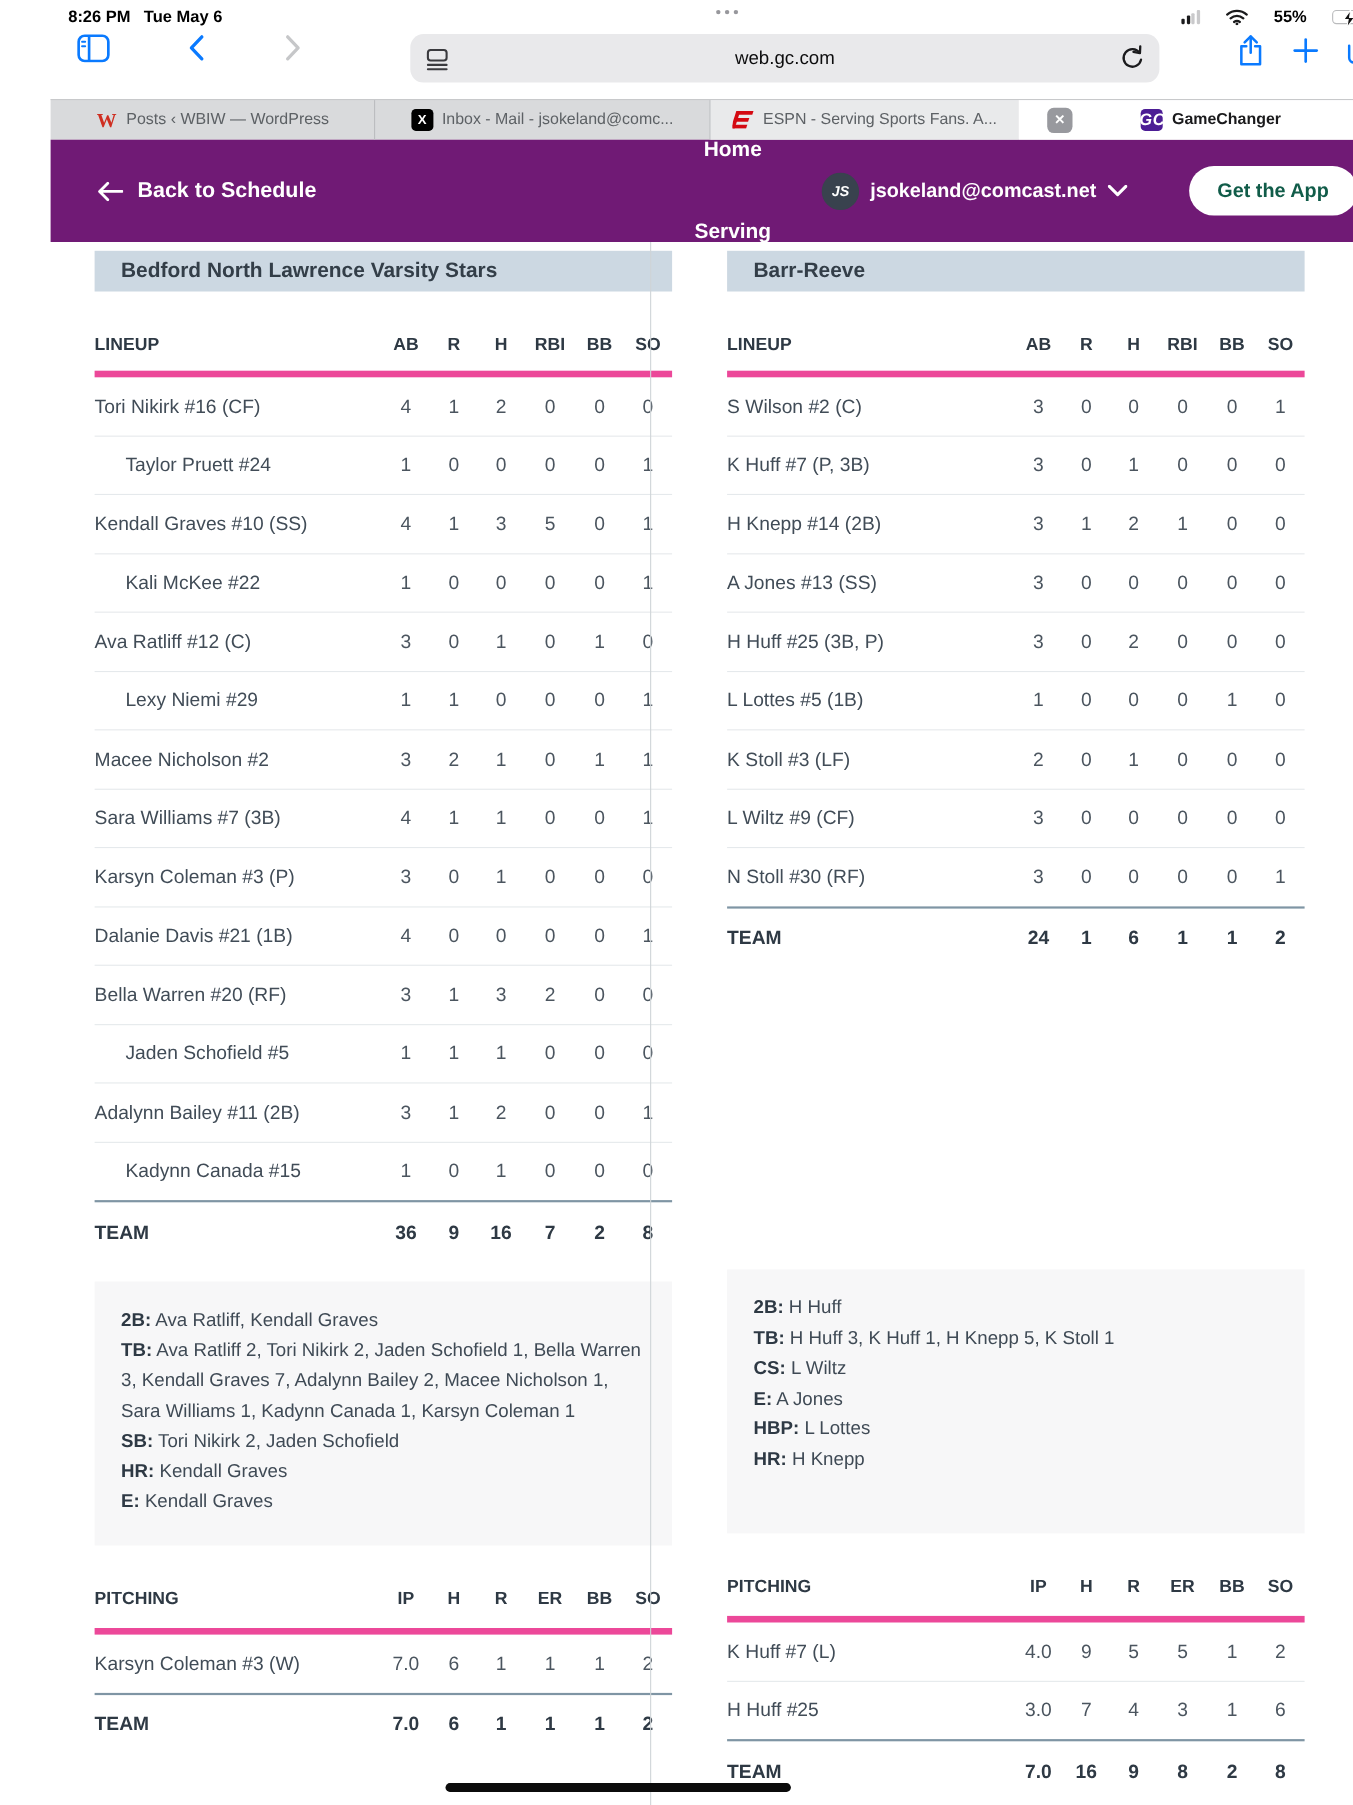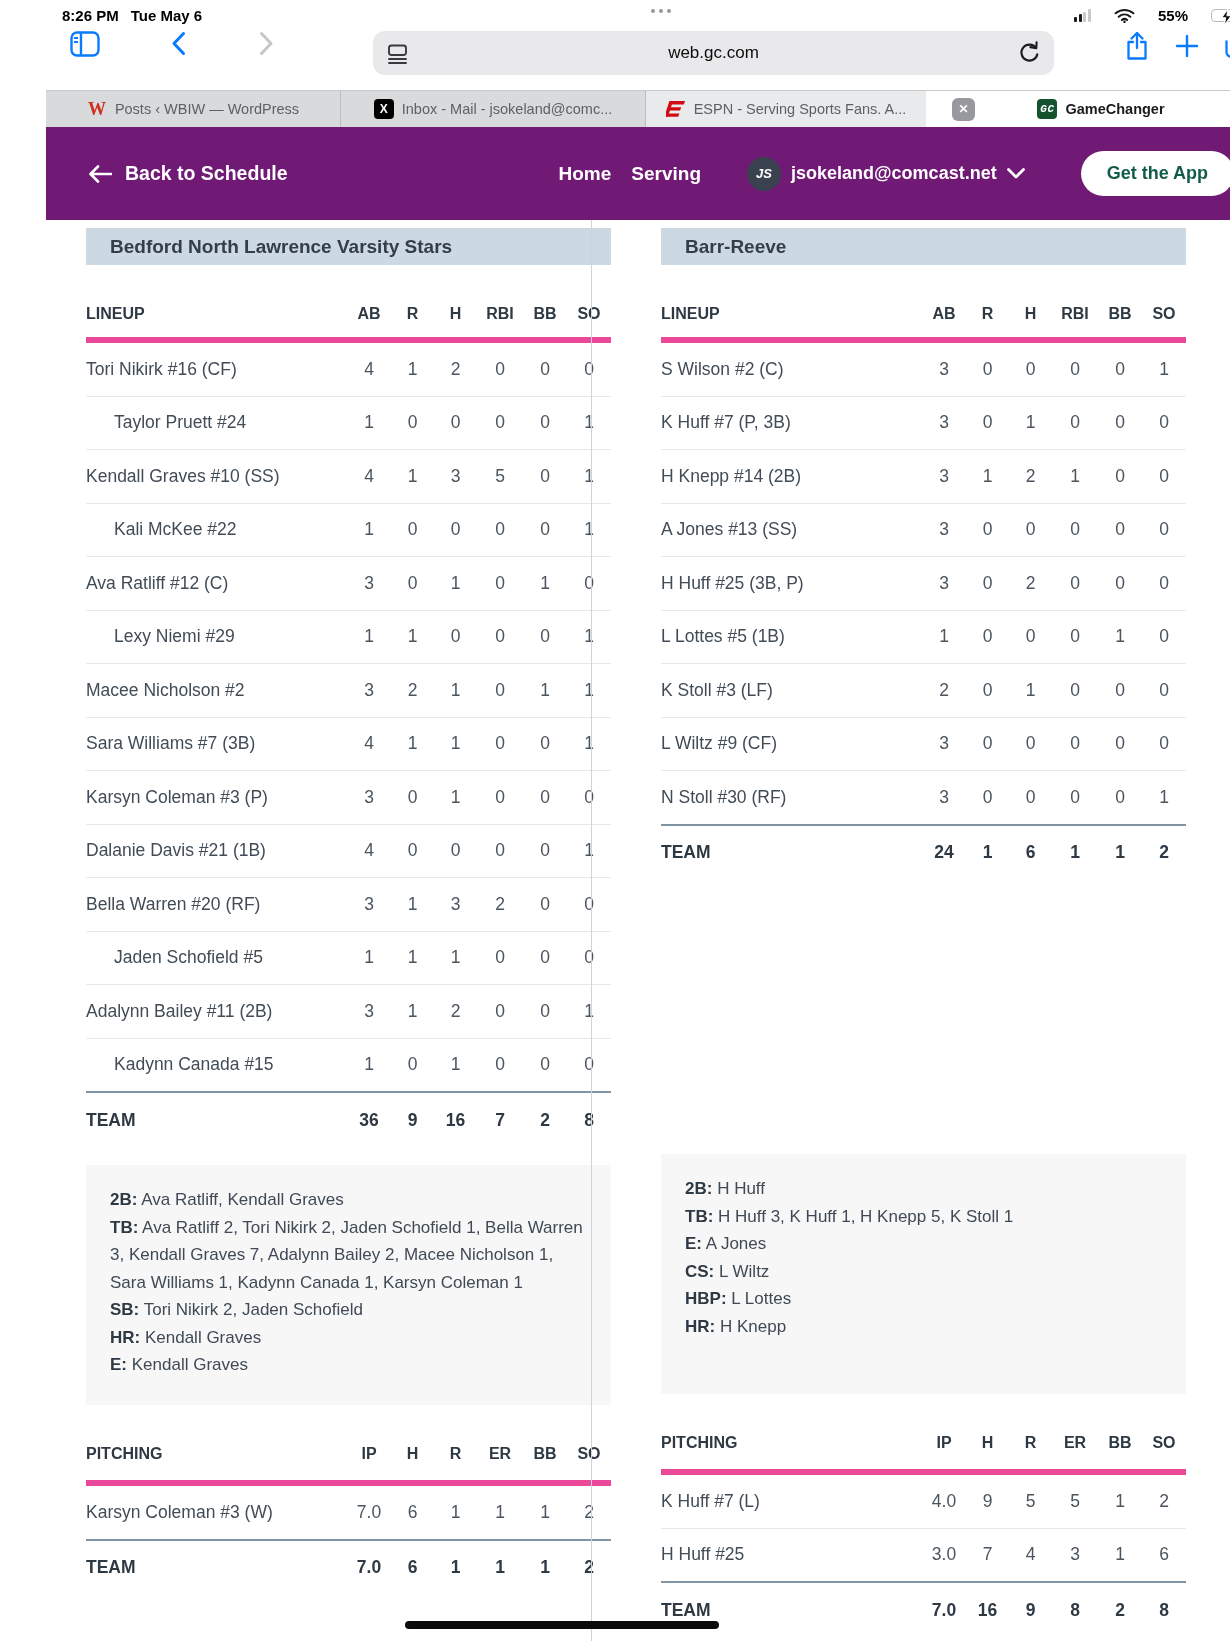--- a/index.html
+++ b/index.html
@@ -34,26 +34,26 @@
        box-sizing:border-box;cursor:pointer;}
   .tab-1{width:295px;border-right:1px solid #bcbdc0;}
   .tab-2{width:305px;border-right:1px solid #bcbdc0;}
   .tab-3{width:280px;background:#e9eaeb;}
   .tab-active{flex:1;background:#fff;color:#1a1a1c;position:relative;}
   .tab-close{position:absolute;left:26px;top:7px;width:23px;height:23px;border-radius:6px;background:#98999e;
              color:#fff;font-size:12px;line-height:23px;text-align:center;font-weight:700;cursor:pointer;}
   .fav{width:20px;height:20px;border-radius:4px;display:flex;align-items:center;justify-content:center;flex:none;}
   .fav-w{color:#cf2e21;font-family:"Liberation Serif",serif;font-weight:700;font-size:18px;}
   .fav-x{background:#000;color:#fff;font-weight:700;font-size:12px;}
-  .fav-gc{background:#14532d;color:#fff;font-weight:700;font-style:italic;font-size:11px;letter-spacing:.5px;font-family:Liberation Mono, monospace;}
+  .fav-gc{background:#4c1d95;color:#fff;font-weight:700;font-style:italic;font-size:15px;letter-spacing:.5px;}
 
   
   .app-header{height:93px;background:#701a75;display:flex;align-items:center;padding:0 42px;color:#fff;}
   .back-link{display:flex;align-items:center;gap:13px;font-size:19.5px;font-weight:700;cursor:pointer;}
-  .nav{display:flex;align-items:center;gap:20px;margin-left:auto;}
+  .nav{display:flex;align-items:center;gap:52px;margin-left:auto;flex-direction:column;}
   .nav-link{font-size:19px;font-weight:700;cursor:pointer;}
   .account{display:flex;align-items:center;gap:10px;margin-left:46px;cursor:pointer;}
   .avatar{width:34px;height:34px;border-radius:50%;background:#39424e;color:#fff;display:flex;align-items:center;
           justify-content:center;font-size:13px;font-weight:700;font-style:italic;}
   .account-email{font-size:18px;font-weight:600;}
   .cta-btn{margin-left:56px;background:#fff;color:#115c49;font-family:inherit;border:none;border-radius:24px;
            padding:12px 26px;font-size:18px;font-weight:700;cursor:pointer;}
 
   
   .content{position:relative;display:flex;gap:50px;padding:0 40px;height:1421px;overflow:hidden;box-sizing:border-box;}
@@ -533,22 +533,22 @@
               <div class="num">1</div>
               <div class="num">1</div>
               <div class="num">2</div>
             </div>
           </div>
       </div>
       <div class="notes-area">
         <div class="notes-box">
             <div class="note-line"><b>2B:</b> H Huff</div>
             <div class="note-line"><b>TB:</b> H Huff 3, K Huff 1, H Knepp 5, K Stoll 1</div>
+            <div class="note-line"><b>CS:</b> L Wiltz</div>
             <div class="note-line"><b>E:</b> A Jones</div>
-            <div class="note-line"><b>CS:</b> L Wiltz</div>
             <div class="note-line"><b>HBP:</b> L Lottes</div>
             <div class="note-line"><b>HR:</b> H Knepp</div>
           </div>
       </div>
       <div class="pitch-area">
         <div class="grid-row pthead">
             <div class="hc">PITCHING</div>
             <div class="hc num">IP</div>
             <div class="hc num">H</div>
             <div class="hc num">R</div>

